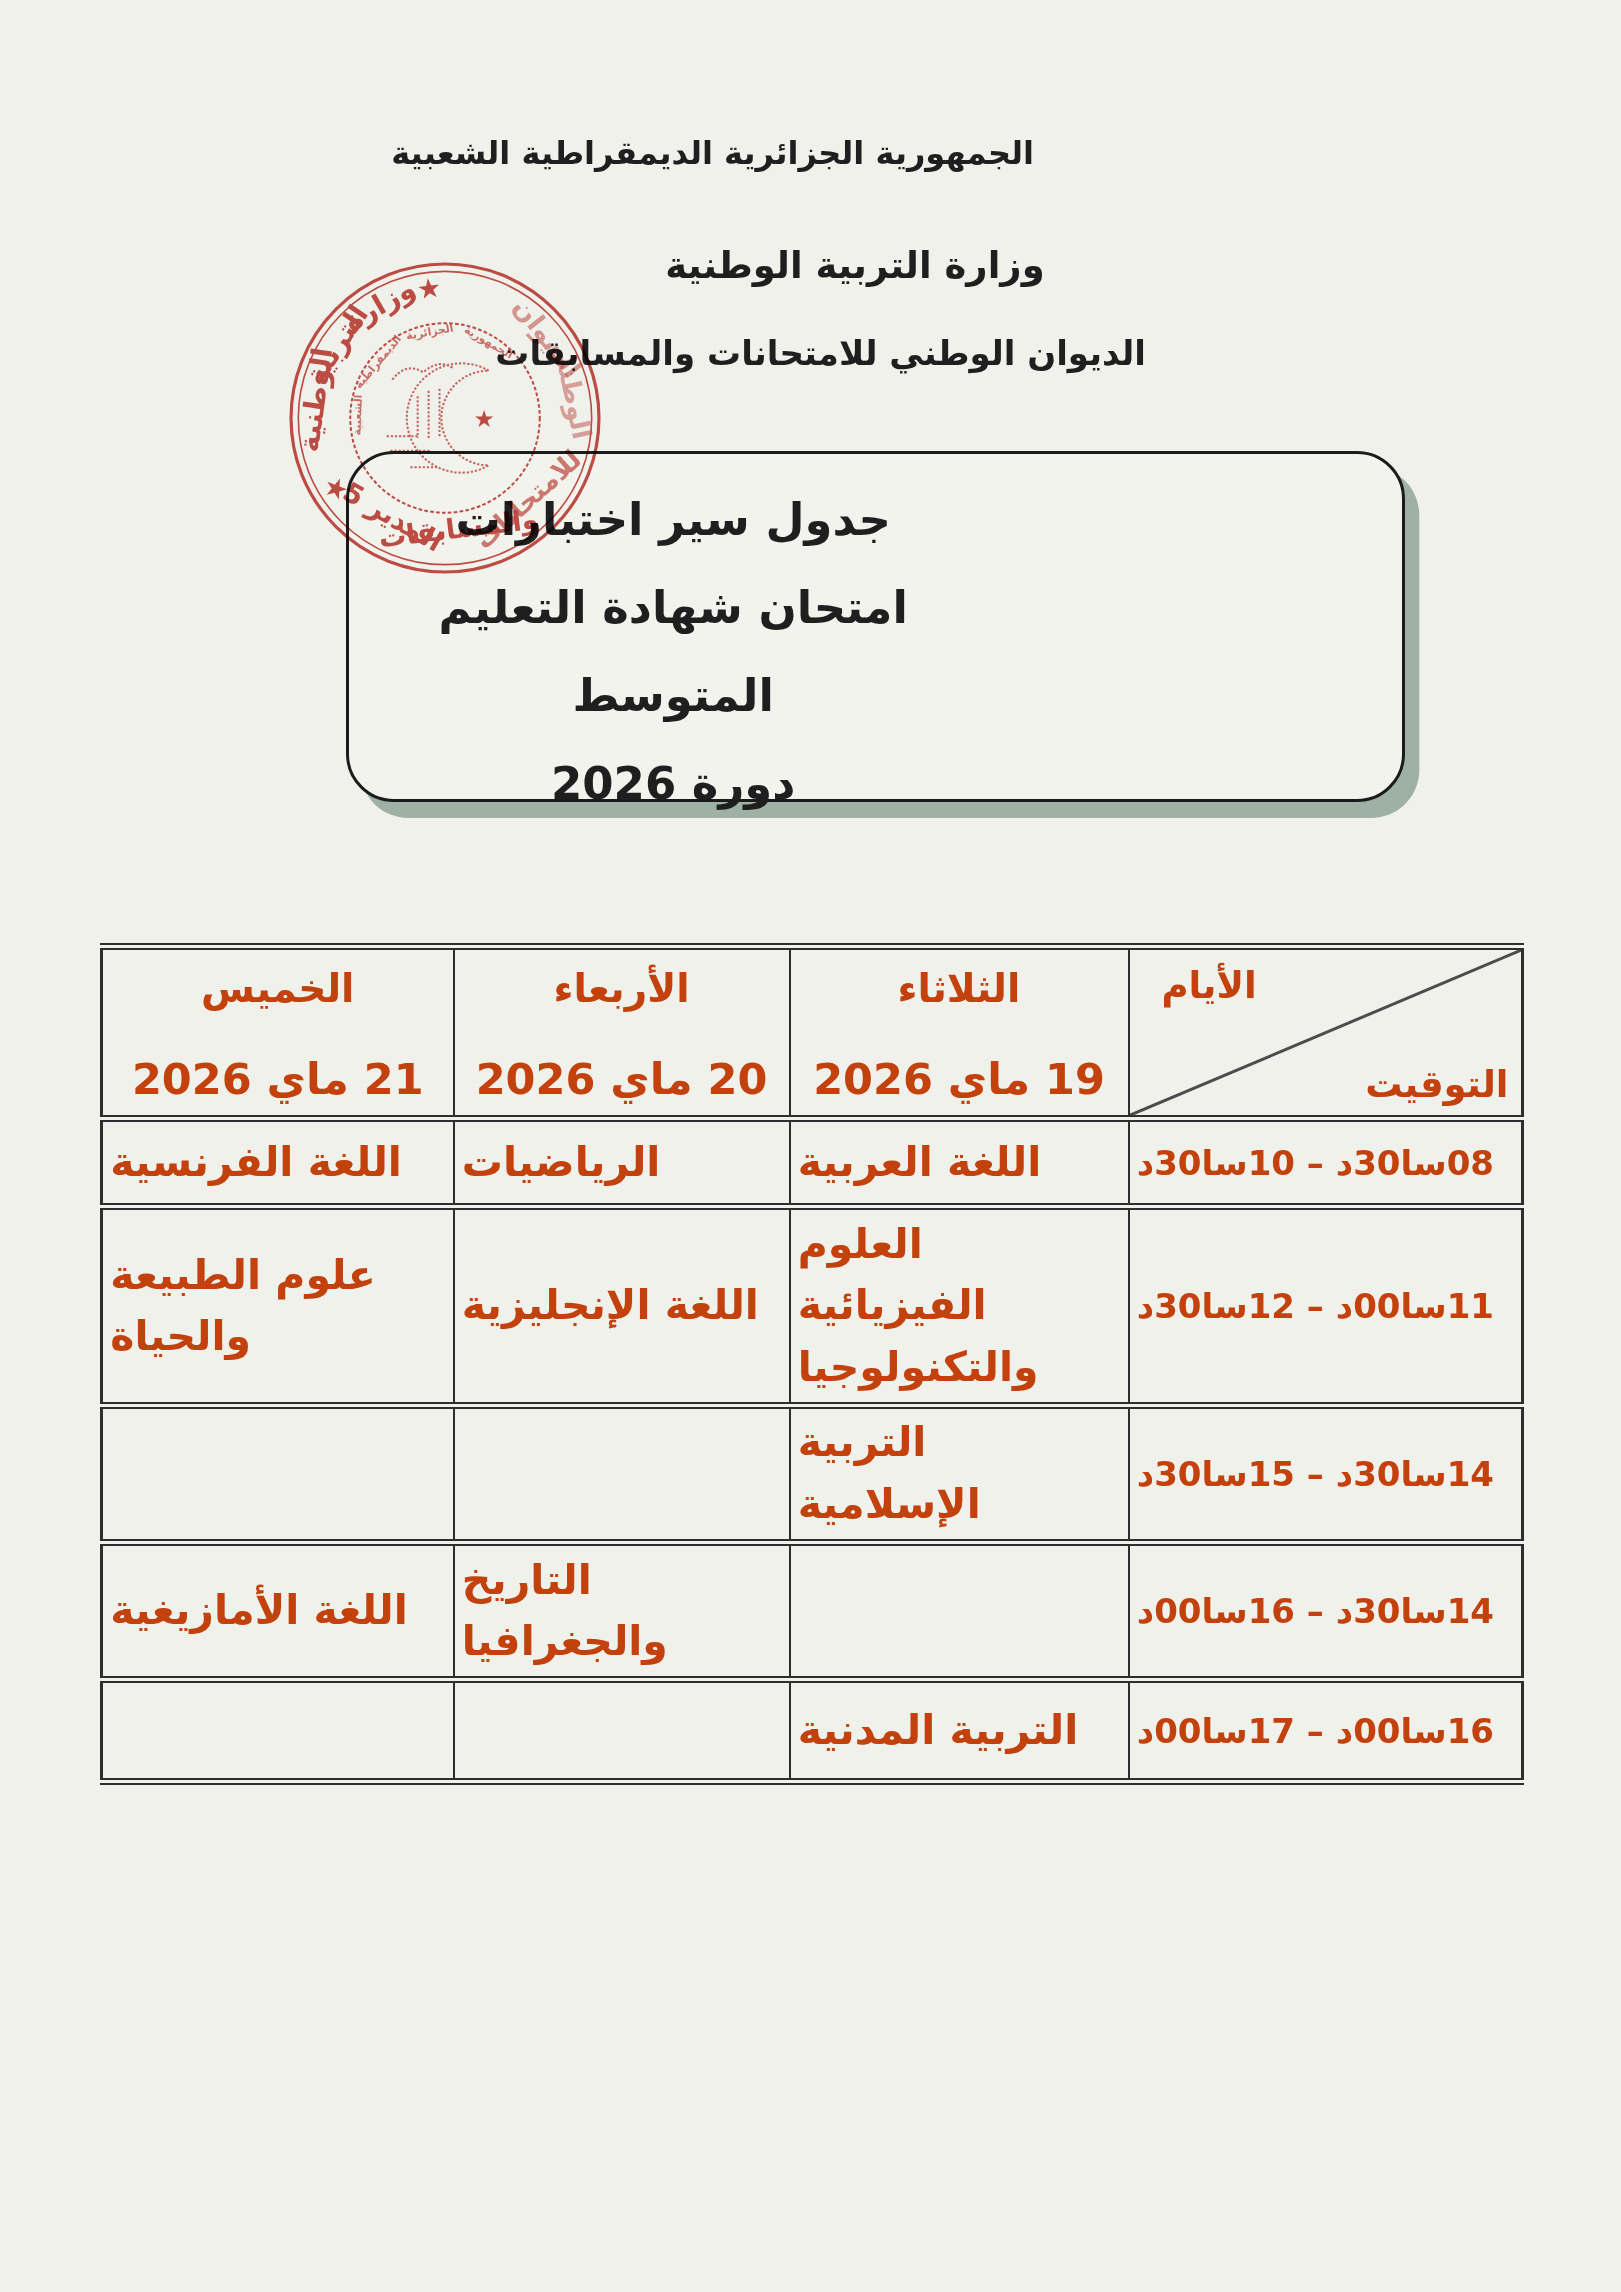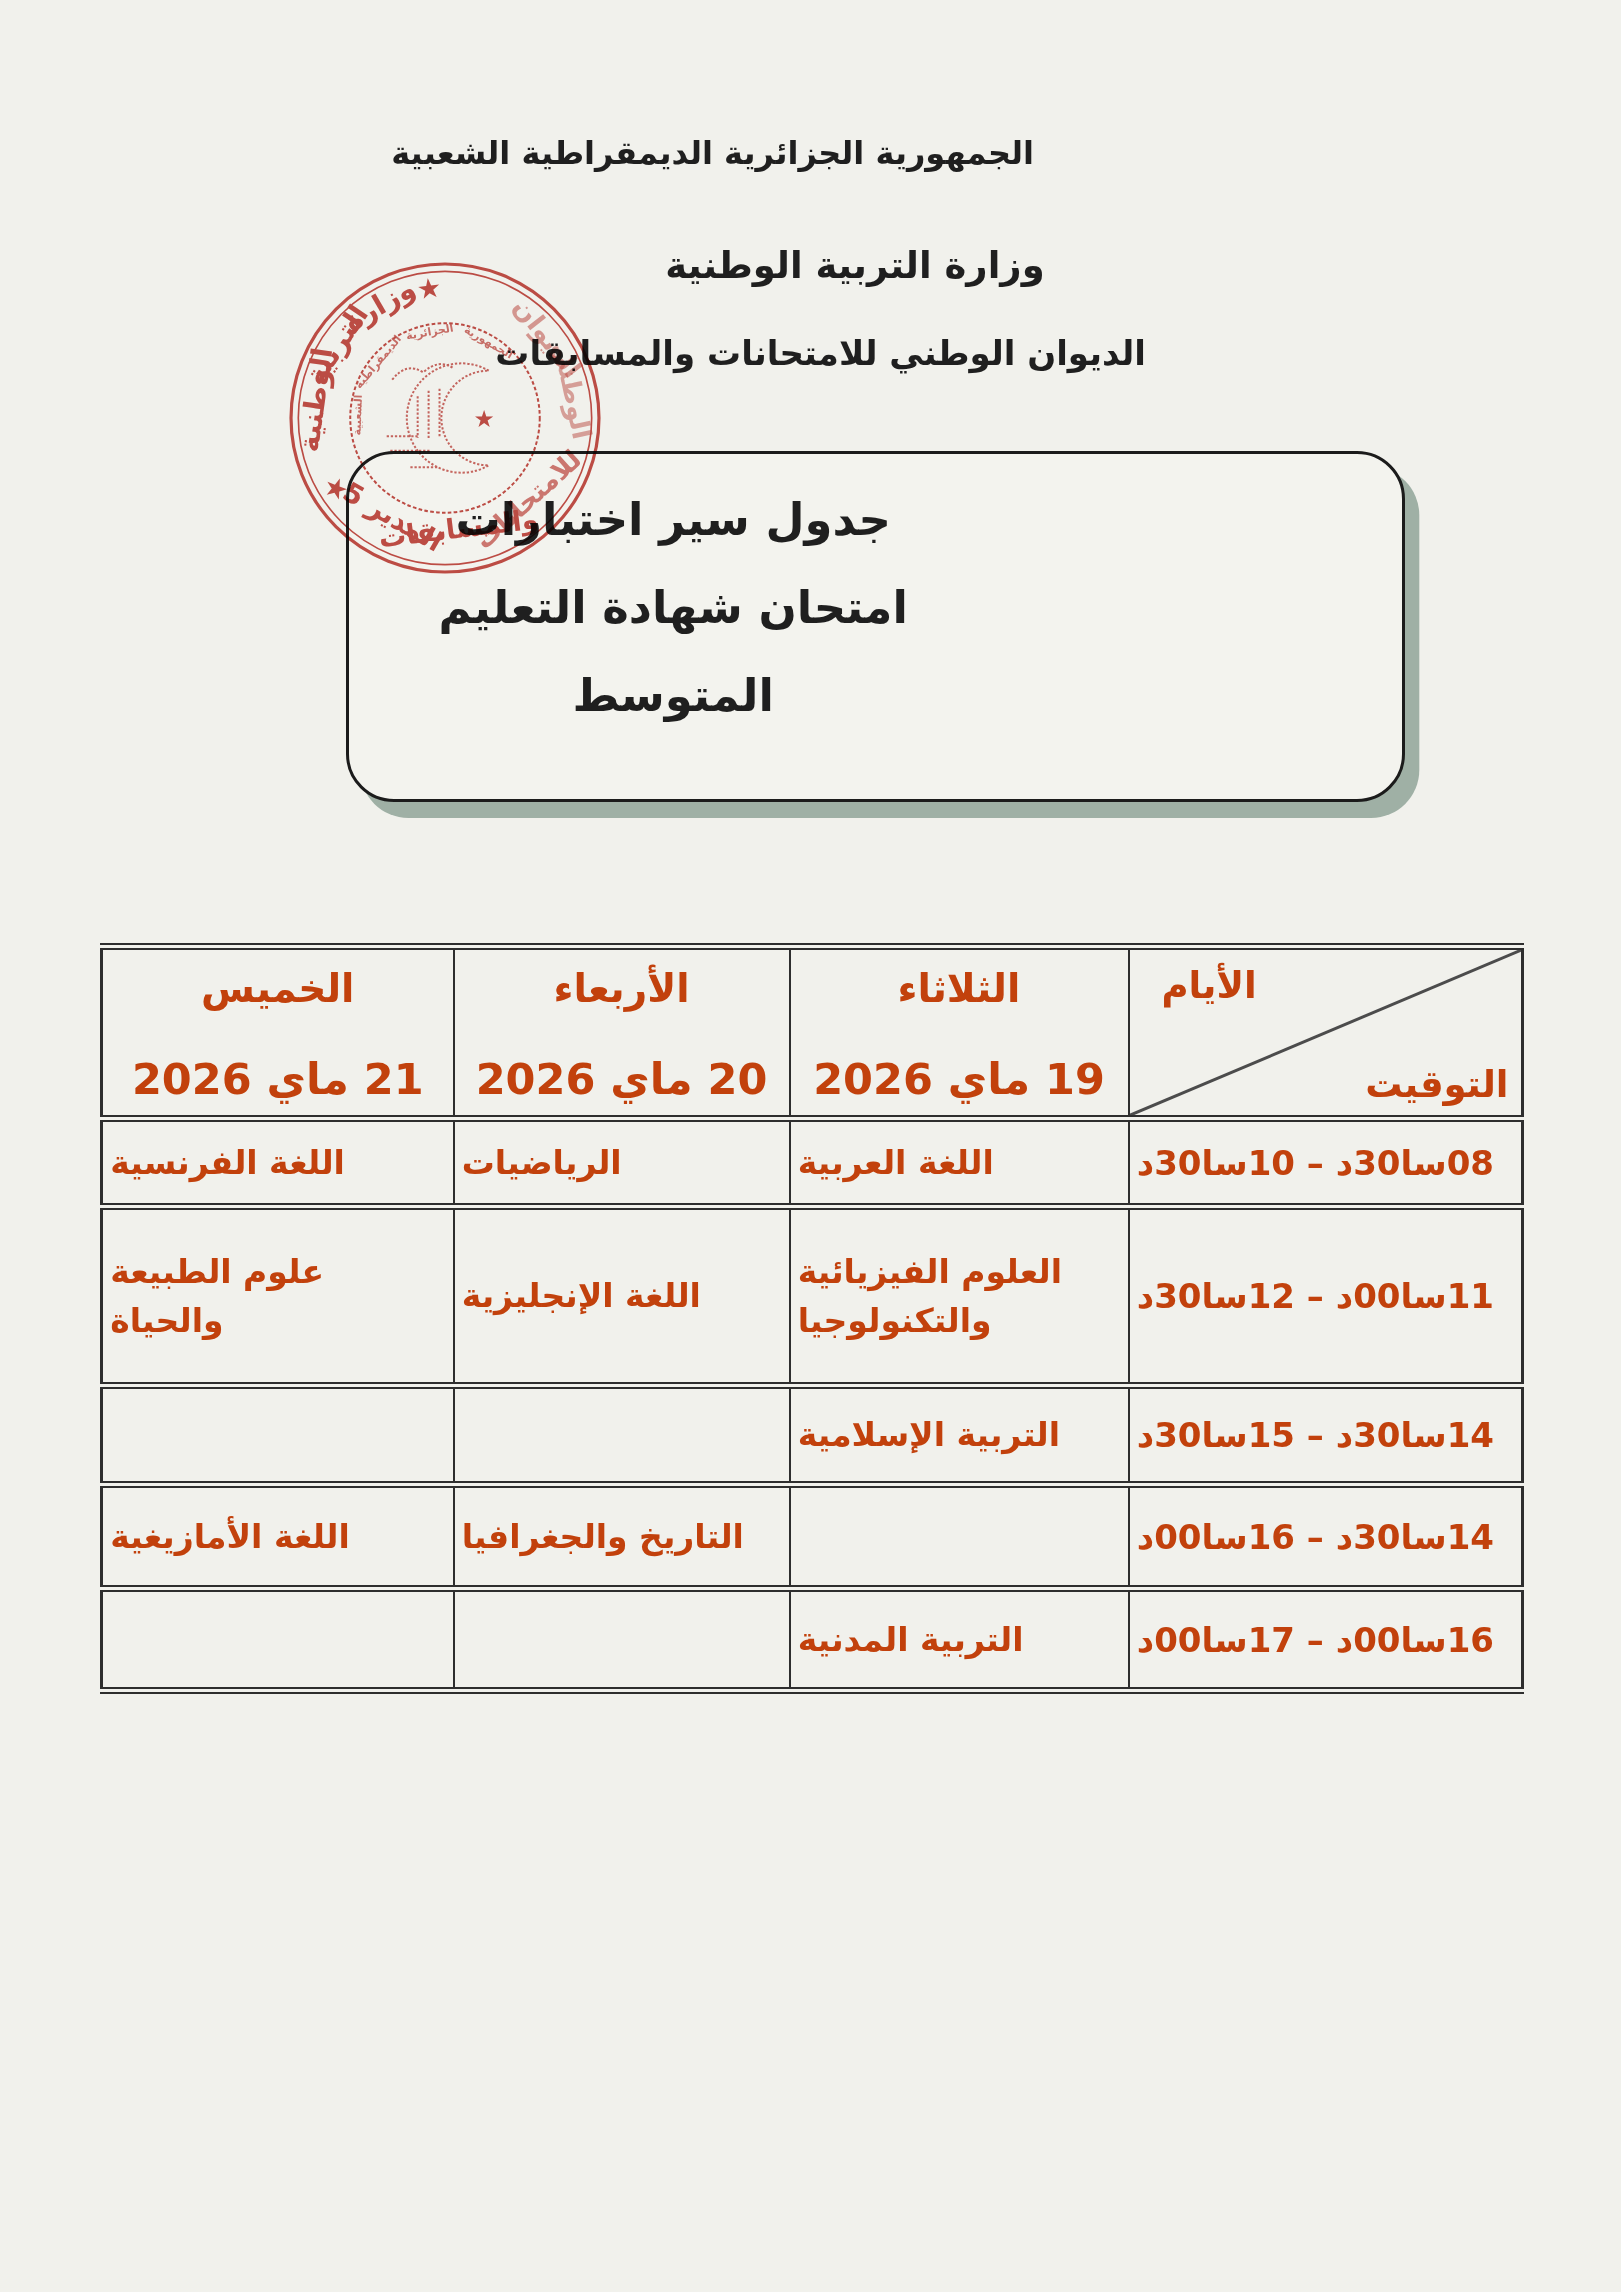--- a/index.html
+++ b/index.html
@@ -92,36 +92,37 @@
   .day-wrap {
     height: 158px;
     display: flex;
     flex-direction: column;
     justify-content: space-between;
     align-items: center;
     padding: 12.5px 0 7.2px 0;
   }
   .day-name { font-size: 39px; }
   .day-date { font-size: 43px; white-space: nowrap; }
-  .subject  { font-size: 33px; line-height: 1.5; }
+  .subject  { font-size: 41px; line-height: 1.5; }
   .time-cell { font-size: 34px; white-space: nowrap; }
 </style>
 </head>
 <body>
 
 <div class="page">
 
   <div class="hline hline1">الجمهورية الجزائرية الديمقراطية الشعبية</div>
   <div class="hline hline2">وزارة التربية الوطنية</div>
   <div class="hline hline3">الديوان الوطني للامتحانات والمسابقات</div>
 
   <div class="title-box">
     <div class="title-text">
       <div>جدول سير اختبارات</div>
       <div>امتحان شهادة التعليم المتوسط</div>
+      <div>دورة 2026</div>
     </div>
   </div>
 
   <svg class="stamp" viewBox="0 0 360 360">
     <g fill="none" stroke="#c2423b">
       <circle cx="180" cy="180" r="169" stroke-width="3.5"></circle>
       <circle cx="180" cy="180" r="161" stroke-width="1.8"></circle>
       <circle cx="180" cy="180" r="104" stroke-width="2.2" stroke-dasharray="4 2.5"></circle>
     </g>
 

